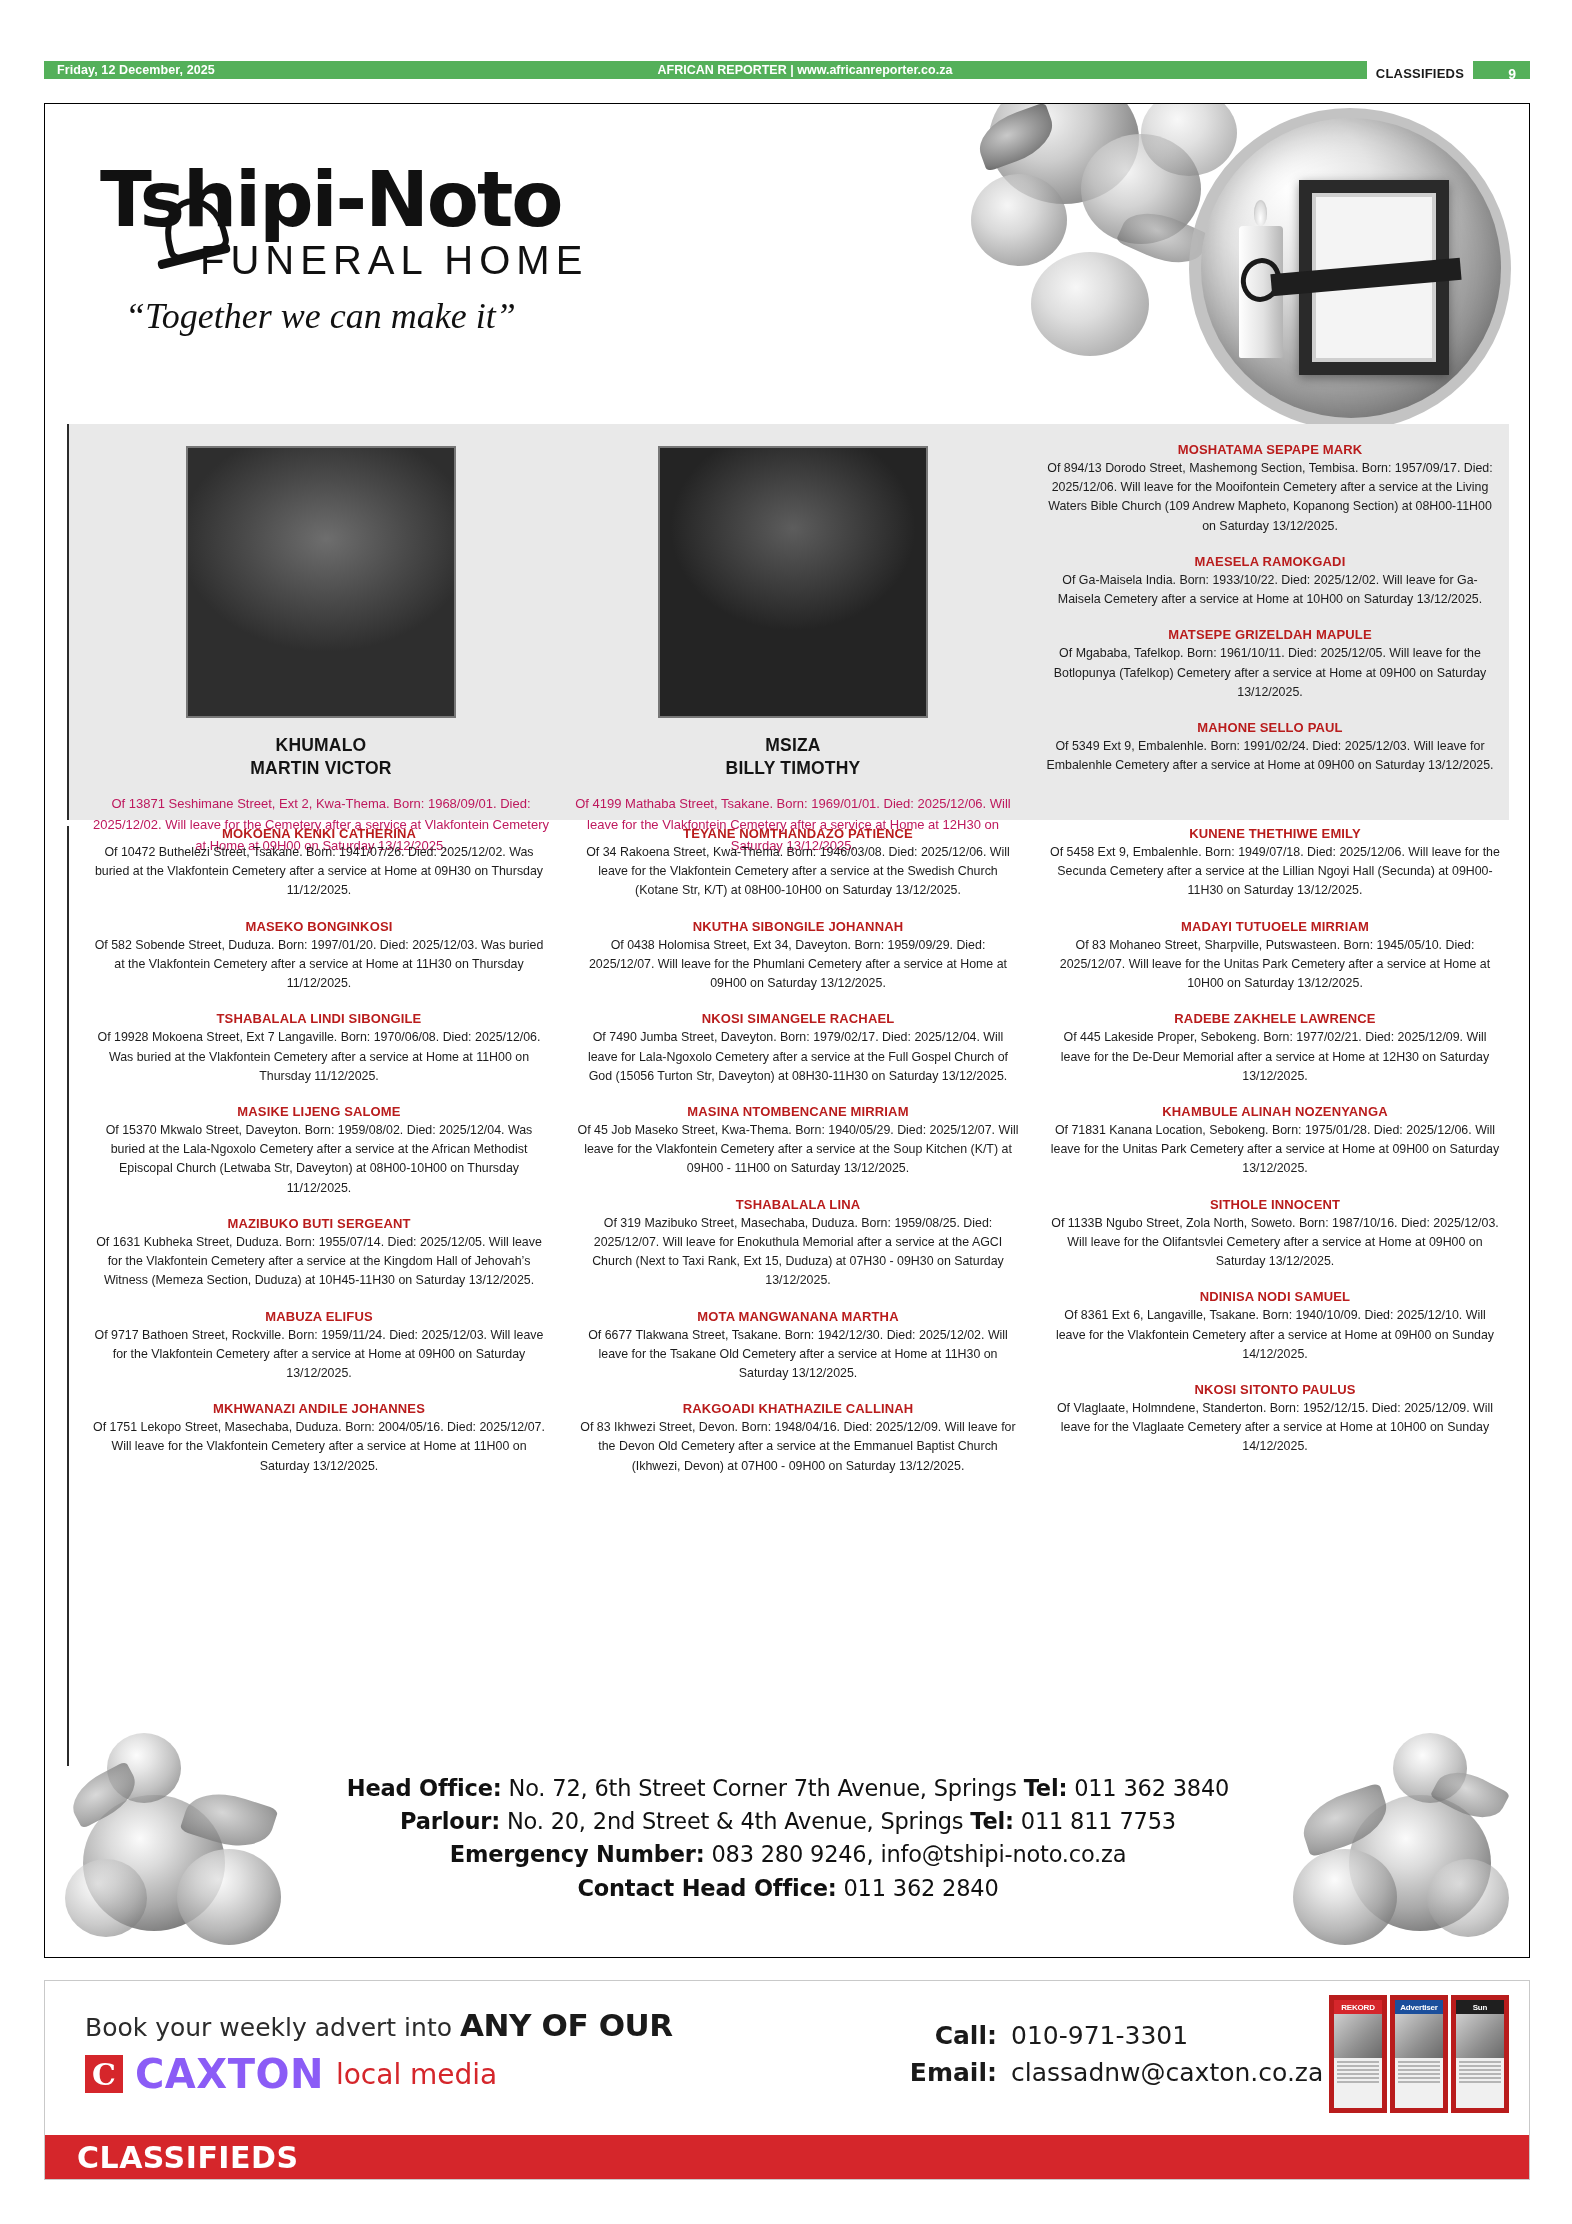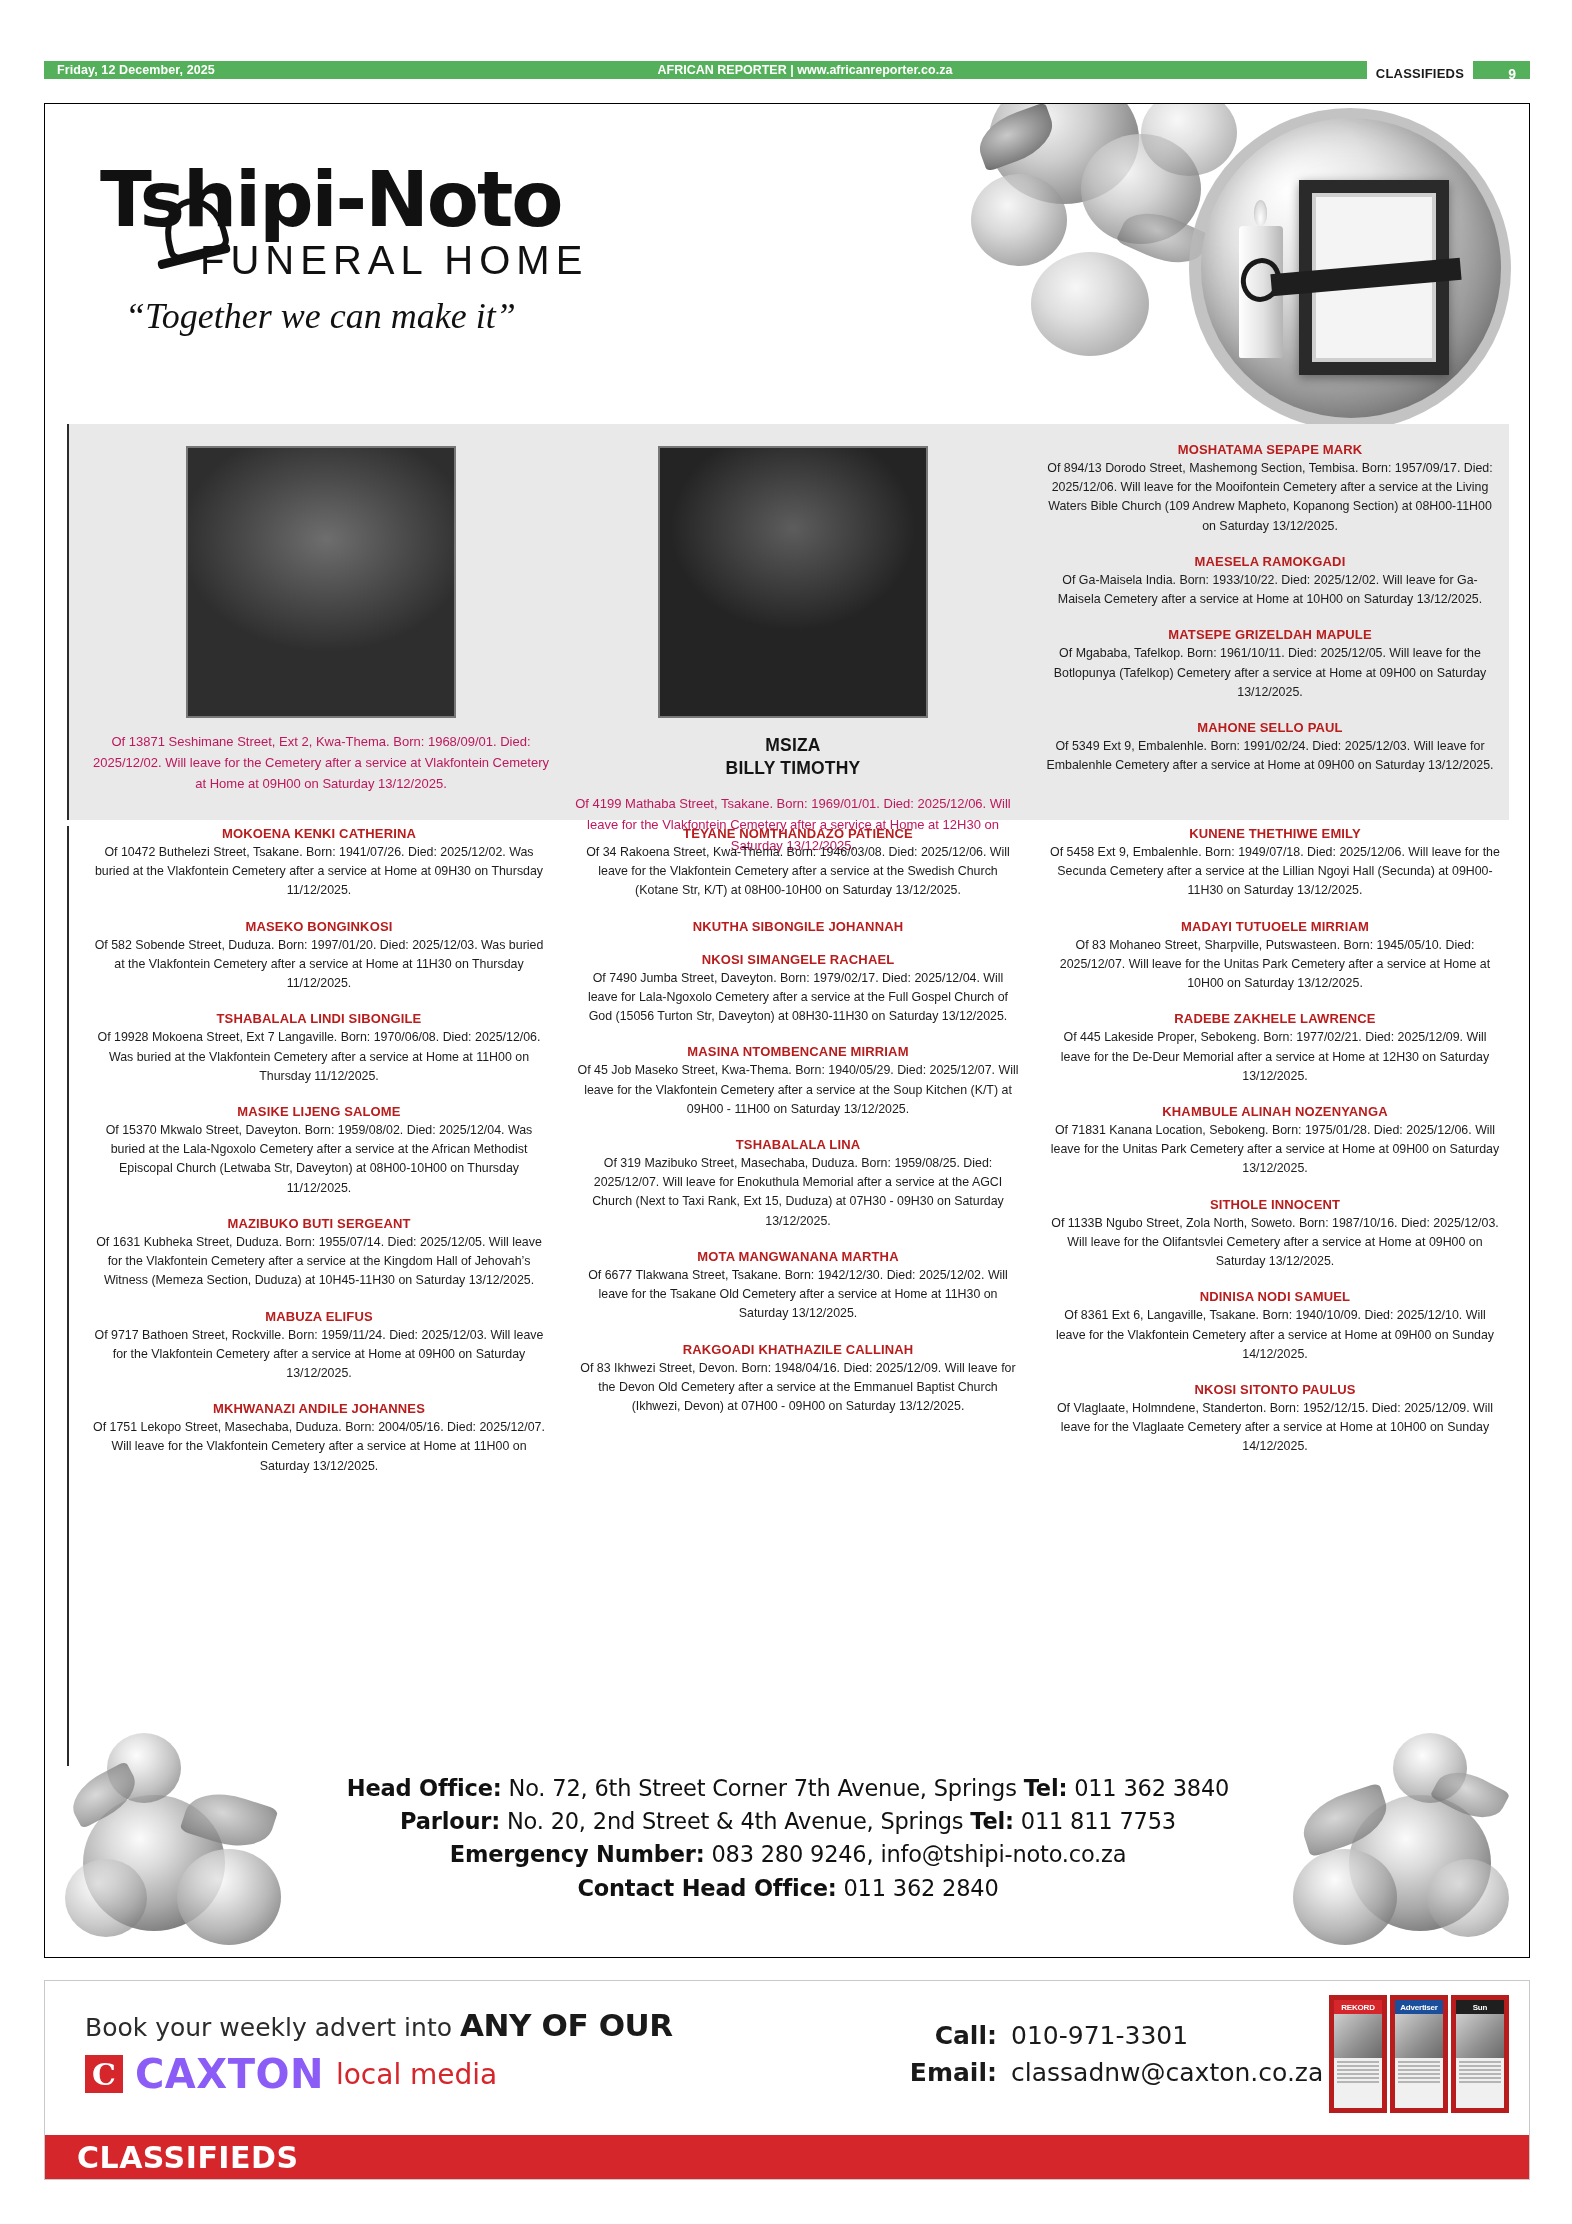--- a/index.html
+++ b/index.html
@@ -513,20 +513,24 @@
         <div class="logo-slogan">“Together we can make it”</div>
       </div>
     </div>
 
     <div class="featured">
 
       <div class="feat-col" style="left:16px; width:472px;">
         <div class="feat-photo">
             <div class="photo-a"></div>
           </div>
+        <div class="feat-name">
+          <div>KHUMALO</div>
+          <div>MARTIN VICTOR</div>
+        </div>
         <div class="feat-body">Of 13871 Seshimane Street, Ext 2, Kwa-Thema. Born: 1968/09/01. Died: 2025/12/02. Will leave for the Cemetery after a service at Vlakfontein Cemetery at Home at 09H00 on Saturday 13/12/2025.</div>
       </div>
 
       <div class="feat-col" style="left:488px; width:472px;">
         <div class="feat-photo">
             <div class="photo-b"></div>
           </div>
         <div class="feat-name">
           <div>MSIZA</div>
           <div>BILLY TIMOTHY</div>
@@ -587,20 +591,21 @@
         </div>
       </div>
 
       <div class="col col2">
         <div class="ob">
           <div class="ob-name">TEYANE NOMTHANDAZO PATIENCE</div>
           <div class="ob-text">Of 34 Rakoena Street, Kwa-Thema. Born: 1946/03/08. Died: 2025/12/06. Will leave for the Vlakfontein Cemetery after a service at the Swedish Church (Kotane Str, K/T) at 08H00-10H00 on Saturday 13/12/2025.</div>
         </div>
         <div class="ob">
           <div class="ob-name">NKUTHA SIBONGILE JOHANNAH</div>
+          <div class="ob-text">Of 0438 Holomisa Street, Ext 34, Daveyton. Born: 1959/09/29. Died: 2025/12/07. Will leave for the Phumlani Cemetery after a service at Home at 09H00 on Saturday 13/12/2025.</div>
         </div>
         <div class="ob">
           <div class="ob-name">NKOSI SIMANGELE RACHAEL</div>
           <div class="ob-text">Of 7490 Jumba Street, Daveyton. Born: 1979/02/17. Died: 2025/12/04. Will leave for Lala-Ngoxolo Cemetery after a service at the Full Gospel Church of God (15056 Turton Str, Daveyton) at 08H30-11H30 on Saturday 13/12/2025.</div>
         </div>
         <div class="ob">
           <div class="ob-name">MASINA NTOMBENCANE MIRRIAM</div>
           <div class="ob-text">Of 45 Job Maseko Street, Kwa-Thema. Born: 1940/05/29. Died: 2025/12/07. Will leave for the Vlakfontein Cemetery after a service at the Soup Kitchen (K/T) at 09H00 - 11H00 on Saturday 13/12/2025.</div>
         </div>
         <div class="ob">

